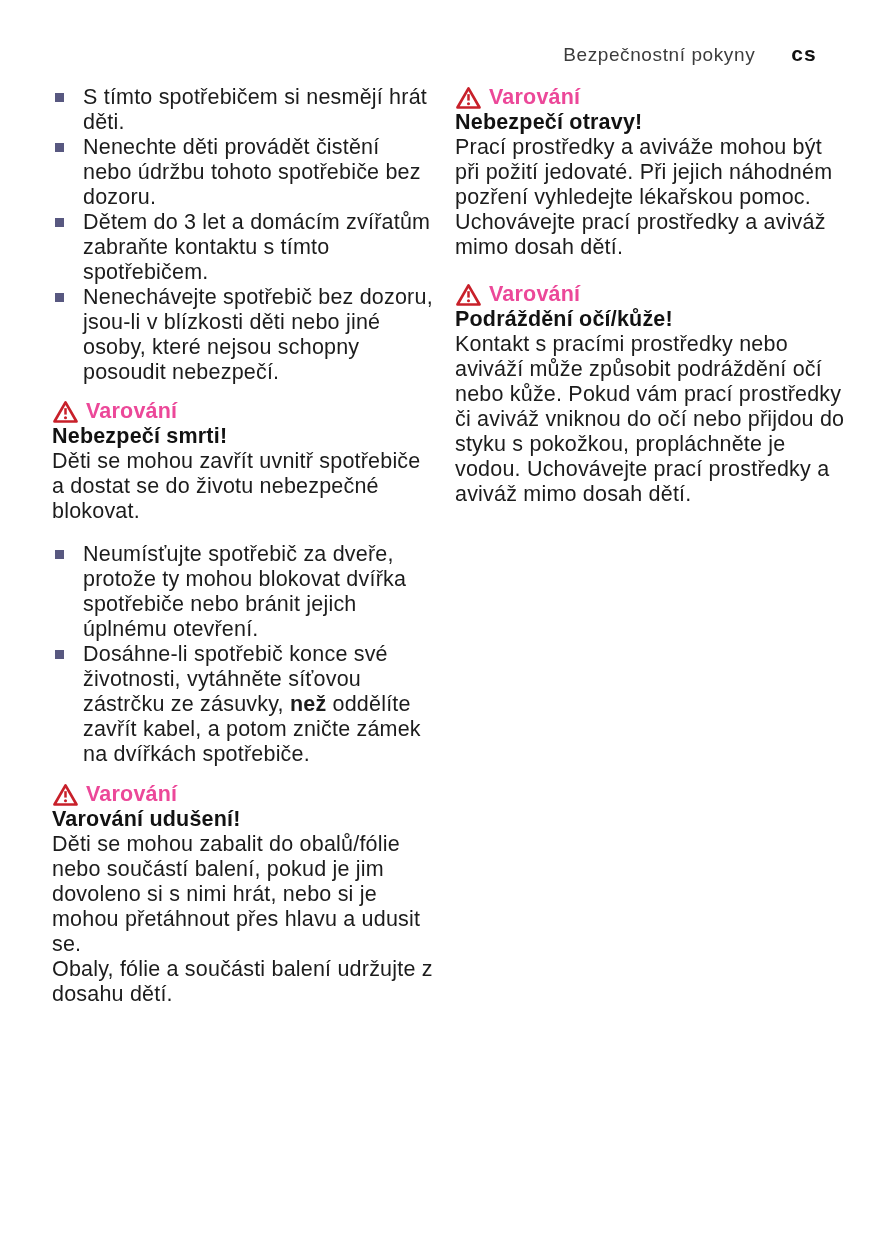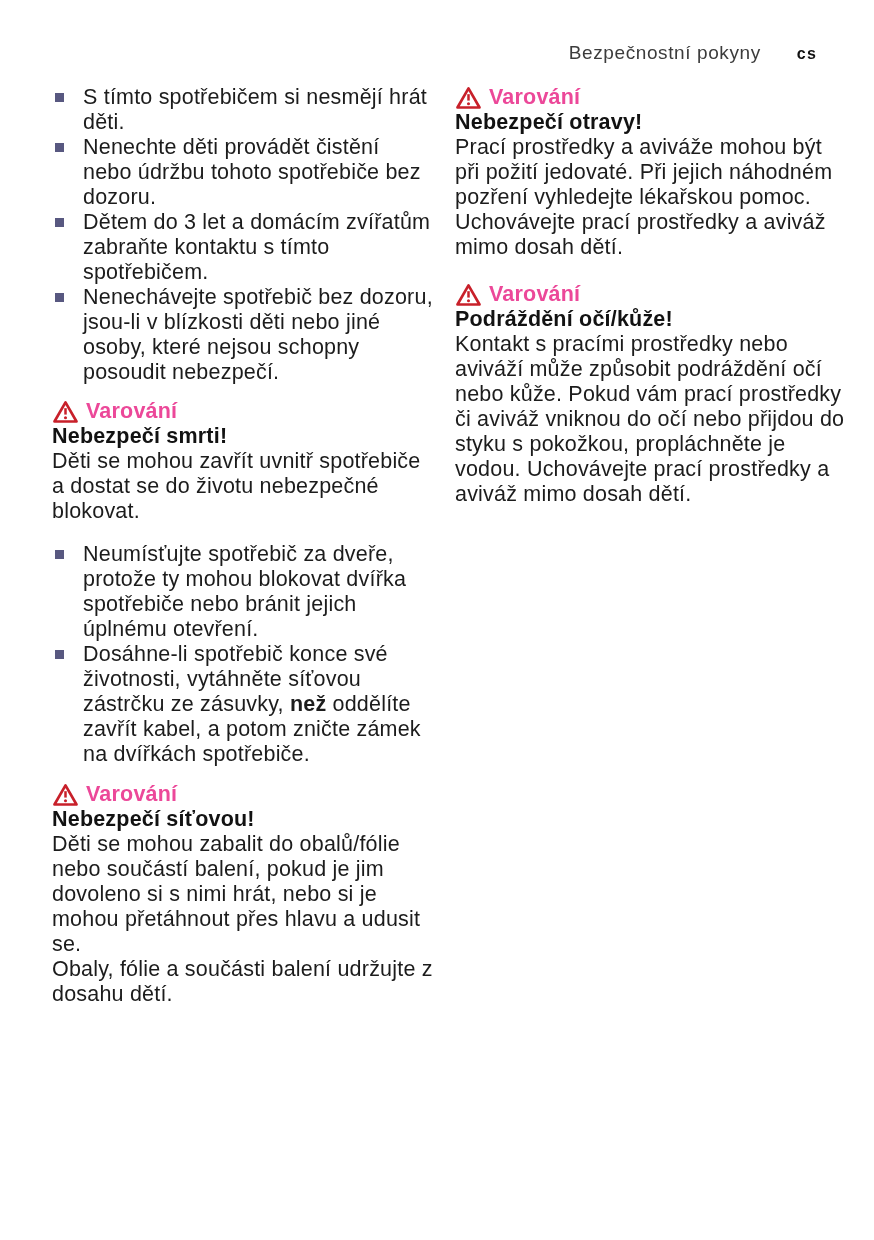--- a/index.html
+++ b/index.html
@@ -24,21 +24,21 @@
     justify-content: flex-end;
     align-items: baseline;
     gap: 36px;
   }
   .header-title {
     font-size: 19px;
     color: #3c3c3c;
     letter-spacing: 0.6px;
   }
   .lang-code {
-    font-size: 16px;
+    font-size: 21px;
     font-weight: bold;
     color: #121212;
     letter-spacing: 1.2px;
   }
   
   .columns {
     position: absolute;
     top: 85px; left: 52px;
     display: flex;
     gap: 21px;
@@ -143,21 +143,21 @@
 
       <div class="warning warning-suffocation">
         <div class="warning-head">
           <svg class="tri-icon" width="27" height="24" viewBox="0 0 30 27" aria-hidden="true">
             <path d="M15 2.6 L27.4 24.2 H2.6 Z" fill="none" stroke="currentColor" stroke-width="3" stroke-linejoin="round"></path>
             <rect x="13.6" y="9.2" width="2.8" height="7.2" fill="currentColor"></rect>
             <circle cx="15" cy="20" r="1.7" fill="currentColor"></circle>
           </svg>
           <span class="warning-label">Varování</span>
         </div>
-        <p class="warning-subtitle">Nebezpečí síťovou!</p>
+        <p class="warning-subtitle">Varování udušení!</p>
         <p class="warning-body">Děti se mohou zabalit do obalů/fólie nebo součástí balení, pokud je jim dovoleno si s nimi hrát, nebo si je mohou přetáhnout přes hlavu a udusit se.</p>
         <p class="warning-body">Obaly, fólie a součásti balení udržujte z dosahu dětí.</p>
       </div>
 
     </section>
 
     <section class="col col-right">
 
       <div class="warning warning-poisoning">
         <div class="warning-head">

